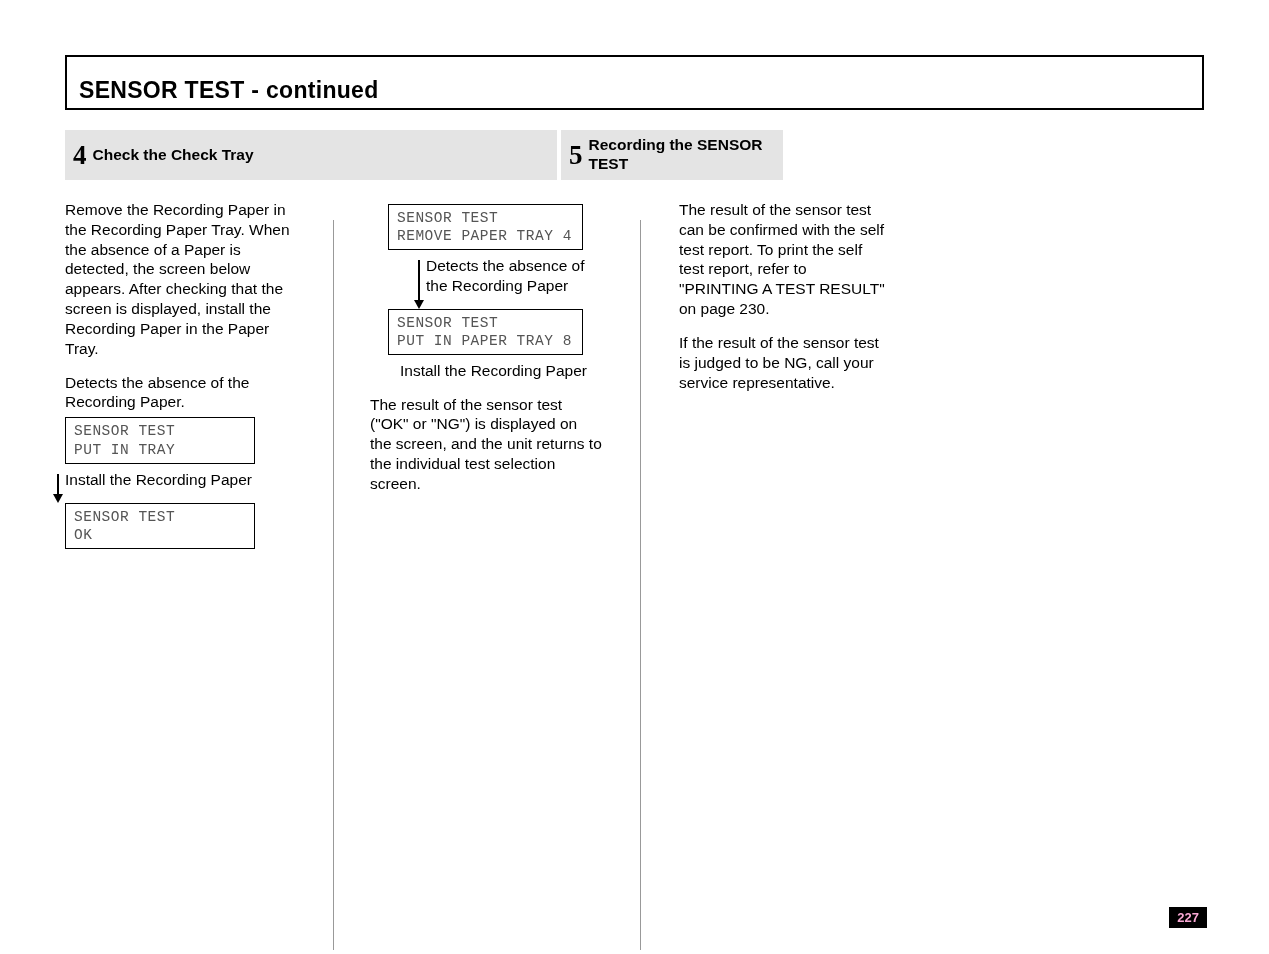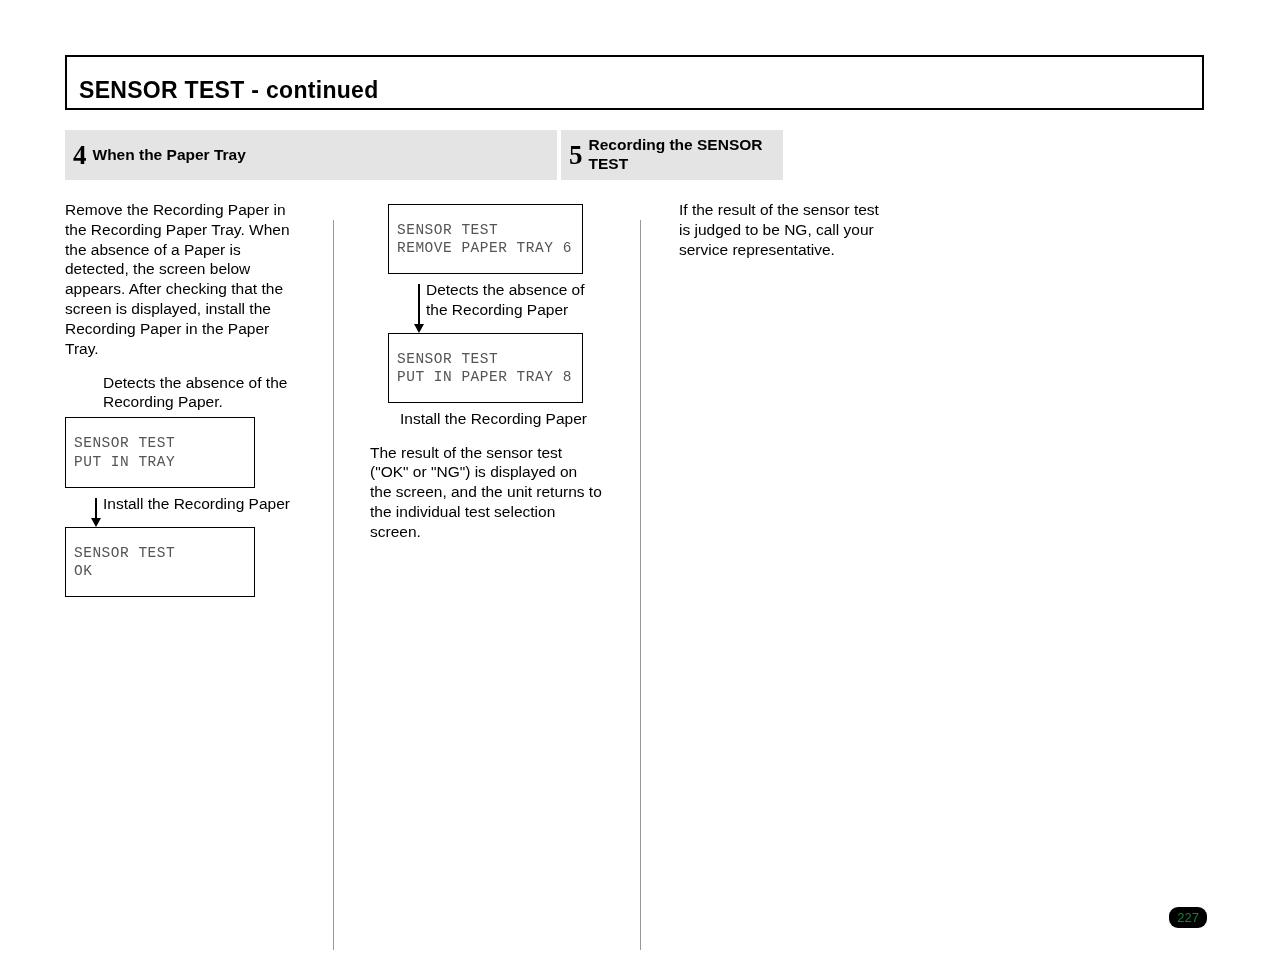--- a/index.html
+++ b/index.html
@@ -71,21 +71,20 @@
     line-height: 1.2;
   }
   .body-text {
     font-size: 15.5px;
     line-height: 1.28;
     margin-bottom: 14px;
   }
   .caption {
     font-size: 15.5px;
     line-height: 1.25;
-    margin-left: 38px;
     margin-bottom: 6px;
     position: relative;
   }
   .caption.with-arrow::before {
     content: "";
     position: absolute;
     left: -8px;
     top: 4px;
     width: 2px;
     height: calc(100% + 6px);
@@ -103,50 +102,49 @@
   }
   .caption.below {
     margin-top: 6px;
     margin-bottom: 14px;
   }
   .lcd {
     border: 1.5px solid #000;
     font-family: "Courier New", monospace;
     font-size: 14.5px;
     line-height: 1.25;
-    padding: 16px 8px;
+    padding: 4px 8px;
     margin: 4px 0 6px 0;
     color: #555;
     letter-spacing: 0.5px;
   }
   .lcd-a { width: 190px; }
   .lcd-b { width: 195px; margin-left: 18px; }
   .page-num {
     position: absolute;
     right: 62px;
     bottom: 26px;
     background: #000;
-    color: #15803d;
-    font-weight: normal;
+    color: #f9a8d4;
+    font-weight: bold;
     font-size: 13px;
     padding: 3px 8px;
-    border-radius: 9px;
   }
 </style>
 </head>
 <body>
 
 <div class="title-box">
   <h1>SENSOR TEST - continued</h1>
 </div>
 
 <div class="header-row">
   <div class="step-header h1">
     <span class="step-num">4</span>
-    <span class="step-title">When the Paper Tray</span>
+    <span class="step-title">Check the Check Tray</span>
   </div>
   <div class="gap-h"></div>
   <div class="step-header h2">
     <span class="step-num">5</span>
     <span class="step-title">Recording the SENSOR TEST</span>
   </div>
 </div>
 
 <div class="columns">
 
@@ -167,36 +165,37 @@
       <div>OK</div>
     </div>
   </div>
 
   <div class="divider div-bc"></div>
 
   <div class="col col-b">
 
     <div class="lcd lcd-b">
       <div>SENSOR TEST</div>
-      <div>REMOVE PAPER TRAY 6</div>
+      <div>REMOVE PAPER TRAY 4</div>
     </div>
 
     <p class="caption with-arrow" style="margin-left:56px;">Detects the absence of the Recording Paper</p>
 
     <div class="lcd lcd-b" style="margin-top:14px;">
       <div>SENSOR TEST</div>
       <div>PUT IN PAPER TRAY 8</div>
     </div>
 
     <p class="caption below" style="margin-left:30px;">Install the Recording Paper</p>
 
     <p class="body-text">The result of the sensor test ("OK" or "NG") is displayed on the screen, and the unit returns to the individual test selection screen.</p>
   </div>
 
   <div class="divider div-cd"></div>
 
   <div class="col col-c">
+    <p class="body-text">The result of the sensor test can be confirmed with the self test report. To print the self test report, refer to "PRINTING A TEST RESULT" on page 230.</p>
     <p class="body-text">If the result of the sensor test is judged to be NG, call your service  representative.</p>
   </div>
 
 </div>
 
 <div class="page-num">227</div>
 
 </body></html>

